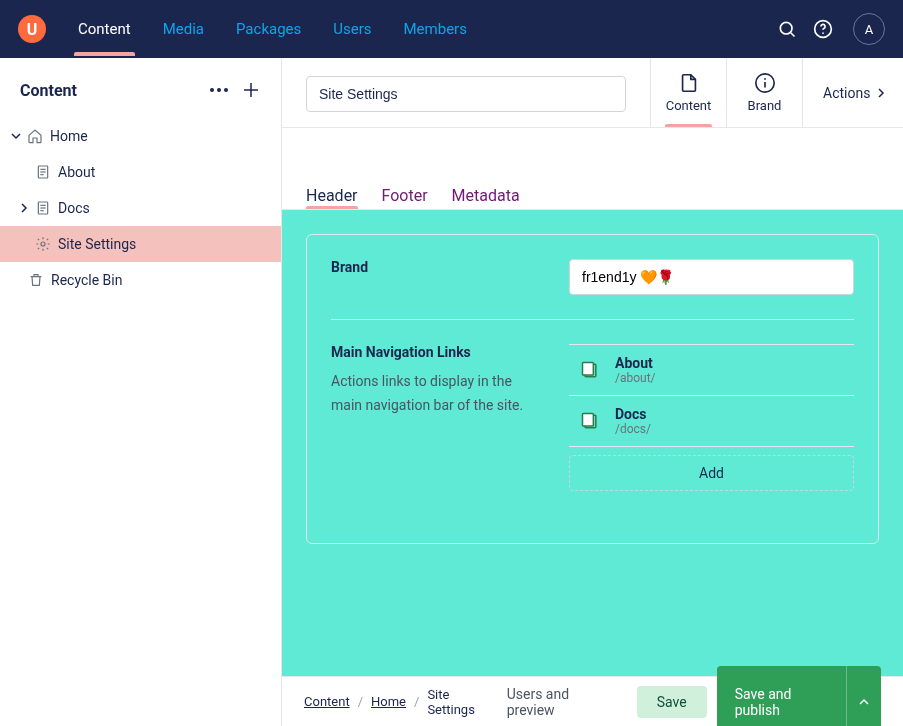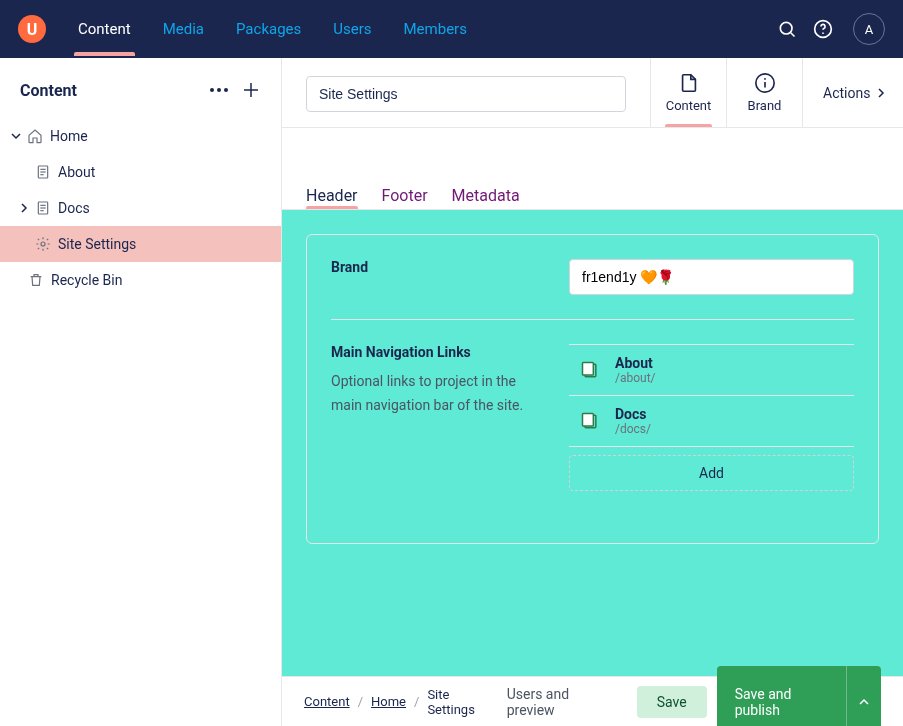--- a/index.html
+++ b/index.html
@@ -239,21 +239,21 @@
             <div class="field-label">Brand</div>
           </div>
           <div class="field-input">
             <input class="text-input" value="fr1end1y 🧡🌹" style="">
           </div>
         </div>
 
         <div class="field">
           <div class="field-meta">
             <div class="field-label">Main Navigation Links</div>
-            <div class="field-help">Optional links to project in the main navigation bar of the site.</div>
+            <div class="field-help">Actions links to display in the main navigation bar of the site.</div>
           </div>
           <div class="field-input">
             <div class="link-list">
               <div class="link-item">
                 <span class="link-ico">
                   <svg width="20" height="20" viewBox="0 0 24 24" fill="none" stroke="currentColor" stroke-width="1.8">
                       <rect x="6" y="5" width="13" height="15" rx="1"></rect>
                       <rect x="3" y="3" width="13" height="15" rx="1" fill="#fff"></rect>
                     </svg>
                 </span>

